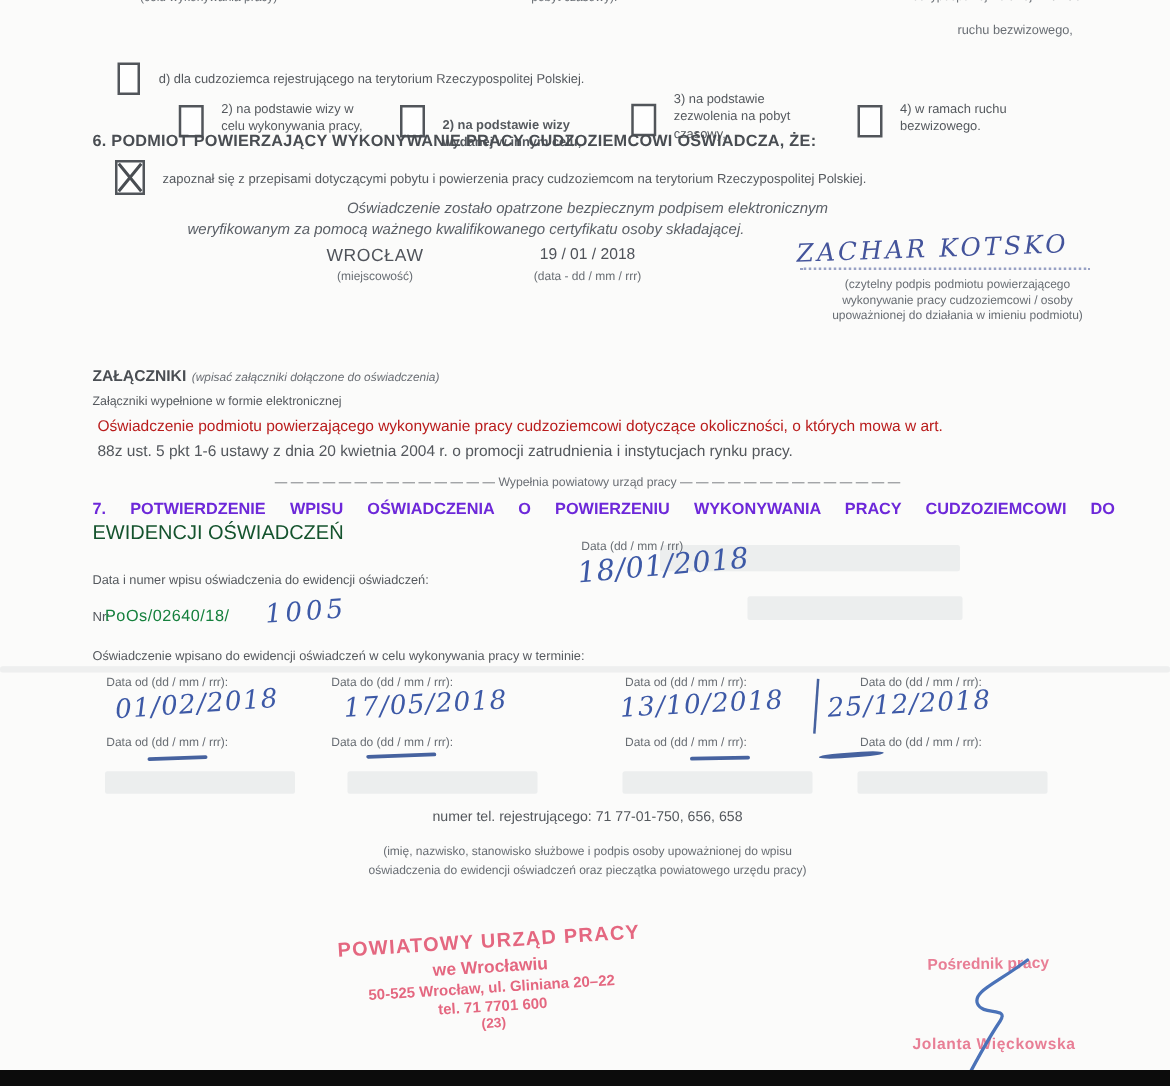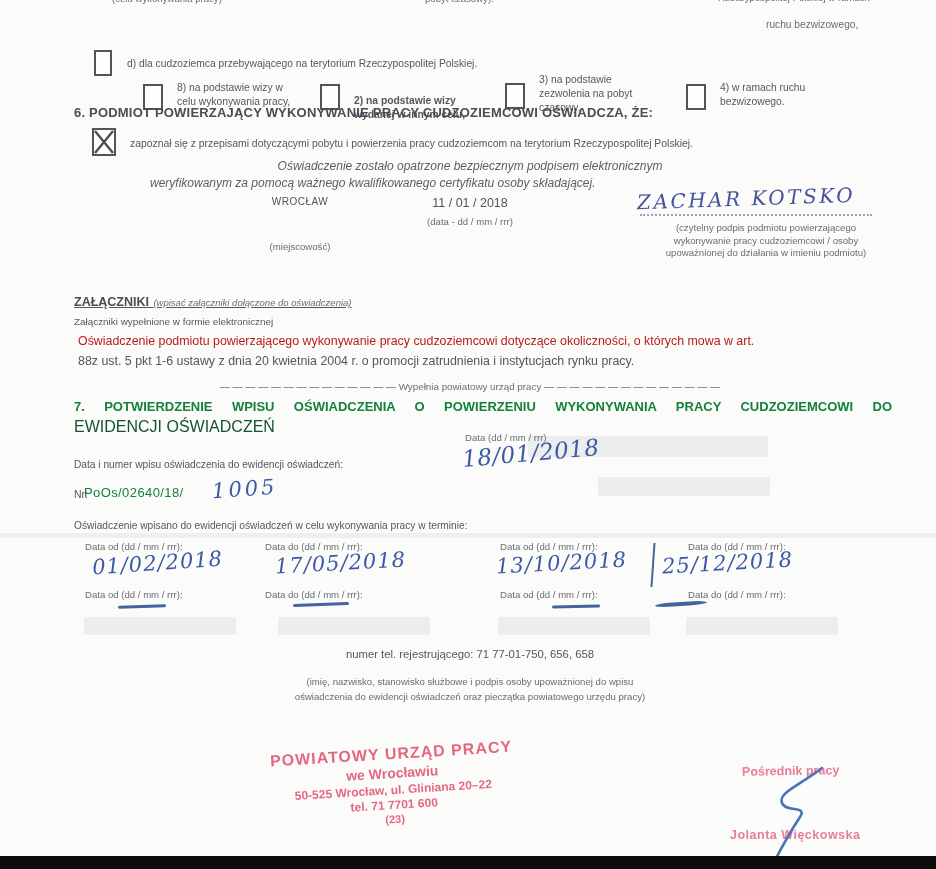--- a/index.html
+++ b/index.html
@@ -21,24 +21,24 @@
 <body>
 
 <div id="page">
 
   <div class="abs xs" style="left:112px;top:-7px;">(celu wykonywania pracy)</div>
   <div class="abs xs" style="left:425px;top:-7px;">pobyt czasowy).</div>
   <div class="abs xs" style="left:718px;top:-8px;">Rzeczypospolitej Polskiej w ramach</div>
   <div class="abs xs" style="left:766px;top:19px;font-size:10.2px;">ruchu bezwizowego,</div>
 
   <span class="cb" style="left:94px;top:50px;width:18px;height:26px;"></span>
-  <div class="abs sm" style="left:127px;top:57px;">d) dla cudzoziemca przebywającego na terytorium Rzeczypospolitej Polskiej.</div>
+  <div class="abs sm" style="left:127px;top:57px;">d) dla cudzoziemca rejestrującego na terytorium Rzeczypospolitej Polskiej.</div>
 
   <span class="cb" style="left:143px;top:84px;width:20px;height:26px;"></span>
-  <div class="abs sm pre" style="left:177px;top:81px;">8) na podstawie wizy w
+  <div class="abs sm pre" style="left:177px;top:81px;">2) na podstawie wizy w
 celu wykonywania pracy,</div>
 
   <span class="cb" style="left:320px;top:84px;width:20px;height:26px;"></span>
   <div class="abs sm pre" style="left:354px;top:94px;font-weight:bold;">2) na podstawie wizy
 wydanej w innym celu,</div>
 
   <span class="cb" style="left:505px;top:83px;width:20px;height:26px;"></span>
   <div class="abs sm pre" style="left:539px;top:73px;">3) na podstawie
 zezwolenia na pobyt
 czasowy,</div>
@@ -52,47 +52,47 @@
   <span class="cb" style="left:92px;top:128px;width:24px;height:28px;">
     <svg width="20" height="24" viewBox="0 0 20 24" style="display:block;">
       <path d="M1 1 L19 23 M19 1 L1 23" stroke="#4a4e53" stroke-width="2.4" fill="none"></path>
     </svg>
   </span>
   <div class="abs" style="left:150px;top:159px;width:640px;text-align:center;font-style:italic;font-size:12px;color:#5a5f66;">Oświadczenie zostało opatrzone bezpiecznym podpisem elektronicznym</div>
 
   <div class="abs" style="left:130px;top:138px;font-size:10.4px;">zapoznał się z przepisami dotyczącymi pobytu i powierzenia pracy cudzoziemcom na terytorium Rzeczypospolitej Polskiej.</div>
   <div class="abs" style="left:150px;top:176px;width:640px;text-align:left;font-style:italic;font-size:12px;color:#5a5f66;">weryfikowanym za pomocą ważnego kwalifikowanego certyfikatu osoby składającej.</div>
 
-  <div class="abs" style="left:230px;top:196px;width:140px;text-align:center;font-size:10px;letter-spacing:0.5px;color:#4f535a;">WROCŁAW</div>
-  <div class="abs xs" style="left:230px;top:216px;width:140px;text-align:center;margin-top:25px;">(miejscowość)</div>
+  <div class="abs" style="left:230px;top:196px;width:140px;text-align:center;font-size:14px;letter-spacing:0.5px;color:#4f535a;">WROCŁAW</div>
+  <div class="abs xs" style="left:230px;top:216px;width:140px;text-align:center;">(miejscowość)</div>
 
-  <div class="abs" style="left:405px;top:196px;width:130px;text-align:center;font-size:12.5px;color:#4f535a;">11 / 01 / 2018</div>
+  <div class="abs" style="left:405px;top:196px;width:130px;text-align:center;font-size:12.5px;color:#4f535a;">19 / 01 / 2018</div>
   <div class="abs xs" style="left:400px;top:216px;width:140px;text-align:center;">(data - dd / mm / rrr)</div>
 
   <div class="abs hand" style="left:637px;top:186px;width:250px;font-size:20px;letter-spacing:2.5px;color:#44549b;transform:rotate(-2deg);">ZACHAR KOTSKO</div>
   <div class="abs" style="left:640px;top:214px;width:232px;border-bottom:2px dotted #98a1c4;"></div>
   <div class="abs xs pre" style="left:628px;top:222px;width:276px;text-align:center;">(czytelny podpis podmiotu powierzającego
 wykonywanie pracy cudzoziemcowi / osoby
 upoważnionej do działania w imieniu podmiotu)</div>
 
-  <div class="abs" style="left:74px;top:292px;text-decoration:underline;">
+  <div class="abs" style="left:74px;top:292px;">
     <span style="font-size:12.5px;font-weight:bold;color:#4a4e53;">ZAŁĄCZNIKI</span>
     <span style="font-size:9.5px;font-style:italic;color:#6a6e74;">(wpisać załączniki dołączone do oświadczenia)</span>
   </div>
   <div class="abs" style="left:74px;top:316px;font-size:9.9px;">Załączniki wypełnione w formie elektronicznej</div>
   <div class="abs" style="left:78px;top:334px;font-size:12.4px;color:#b91c1c;">Oświadczenie podmiotu powierzającego wykonywanie pracy cudzoziemcowi dotyczące okoliczności, o których mowa w art.</div>
   <div class="abs" style="left:78px;top:354px;font-size:12.4px;color:#53575c;">88z ust. 5 pkt 1-6 ustawy z dnia 20 kwietnia 2004 r. o promocji zatrudnienia i instytucjach rynku pracy.</div>
 
   <div class="abs" style="left:90px;top:381px;width:760px;text-align:center;color:#6a6e74;font-size:10px;white-space:nowrap;">
     <span>— — — — — — — — — — — — — —</span>
     <span style="font-size:9.8px;">Wypełnia powiatowy urząd pracy</span>
     <span>— — — — — — — — — — — — — —</span>
   </div>
 
-  <div class="abs justify1" style="left:74px;top:399px;width:818px;font-size:13px;font-weight:bold;color:#15803d;">7. POTWIERDZENIE WPISU OŚWIADCZENIA O POWIERZENIU WYKONYWANIA PRACY CUDZOZIEMCOWI DO</div>
+  <div class="abs justify1" style="left:74px;top:399px;width:818px;font-size:13px;font-weight:bold;color:#6d28d9;">7. POTWIERDZENIE WPISU OŚWIADCZENIA O POWIERZENIU WYKONYWANIA PRACY CUDZOZIEMCOWI DO</div>
   <div class="abs" style="left:74px;top:418px;font-size:16px;font-weight:normal;color:#14532d;">EWIDENCJI OŚWIADCZEŃ</div>
 
   <div class="shade" style="left:528px;top:436px;width:240px;height:21px;"></div>
   <div class="shade" style="left:598px;top:477px;width:172px;height:19px;"></div>
 
   <div class="abs xs" style="left:465px;top:432px;">Data (dd / mm / rrr)</div>
   <div class="abs hand" style="left:462px;top:440px;font-size:23px;letter-spacing:0.5px;transform:rotate(-5deg);">18/01/2018</div>
 
   <div class="abs" style="left:74px;top:459px;font-size:10.2px;">Data i numer wpisu oświadczenia do ewidencji oświadczeń:</div>
 

